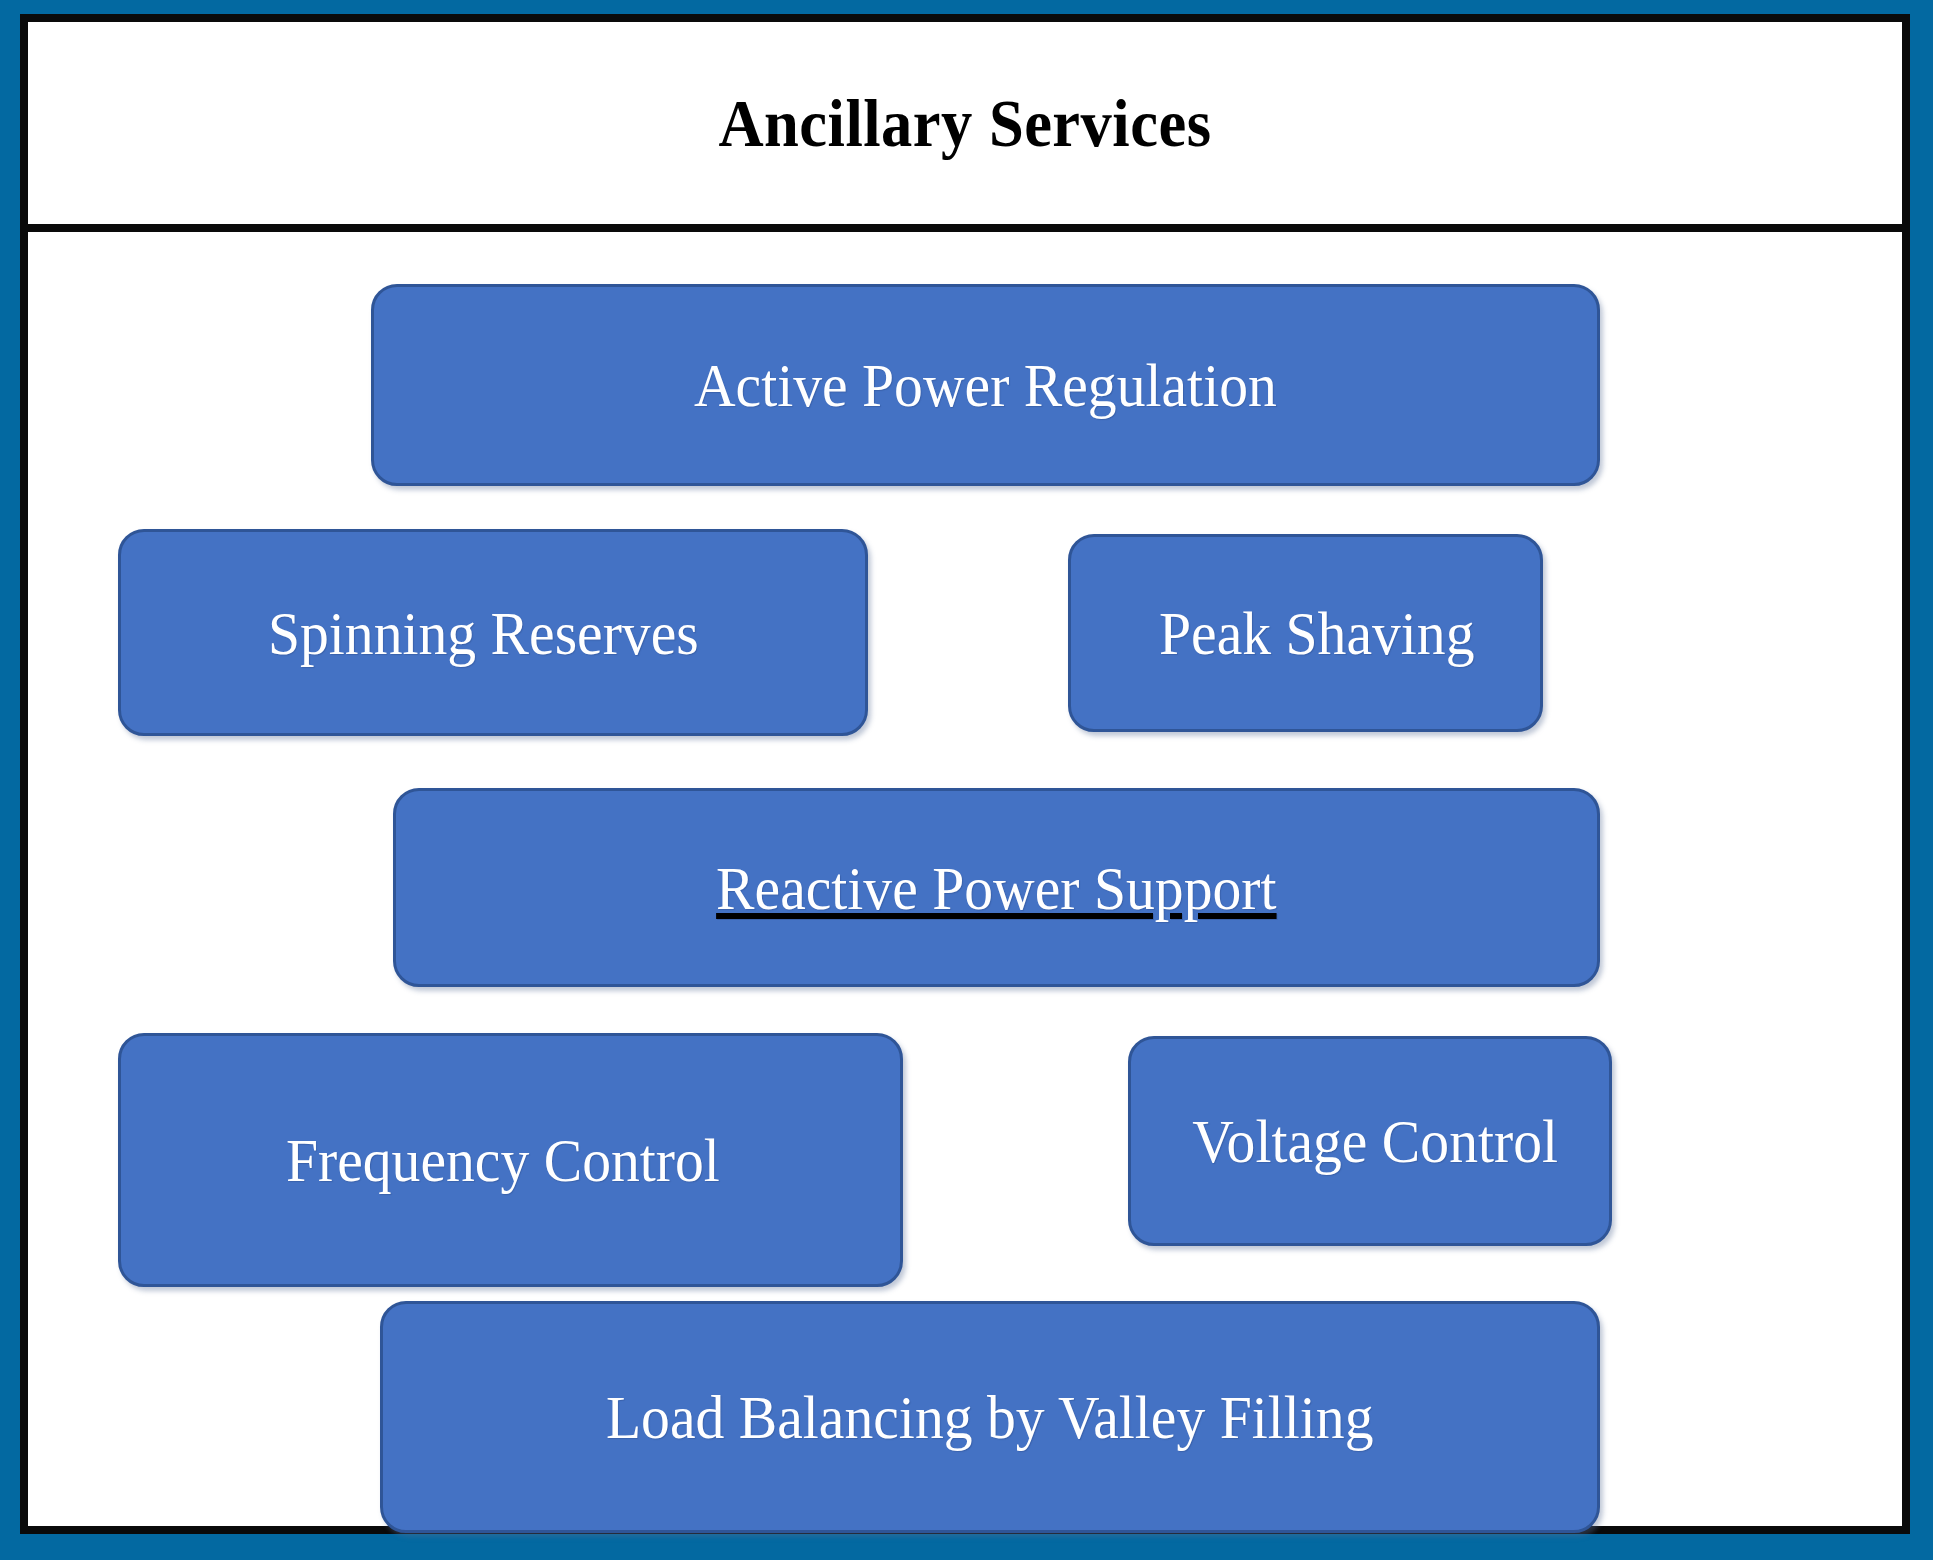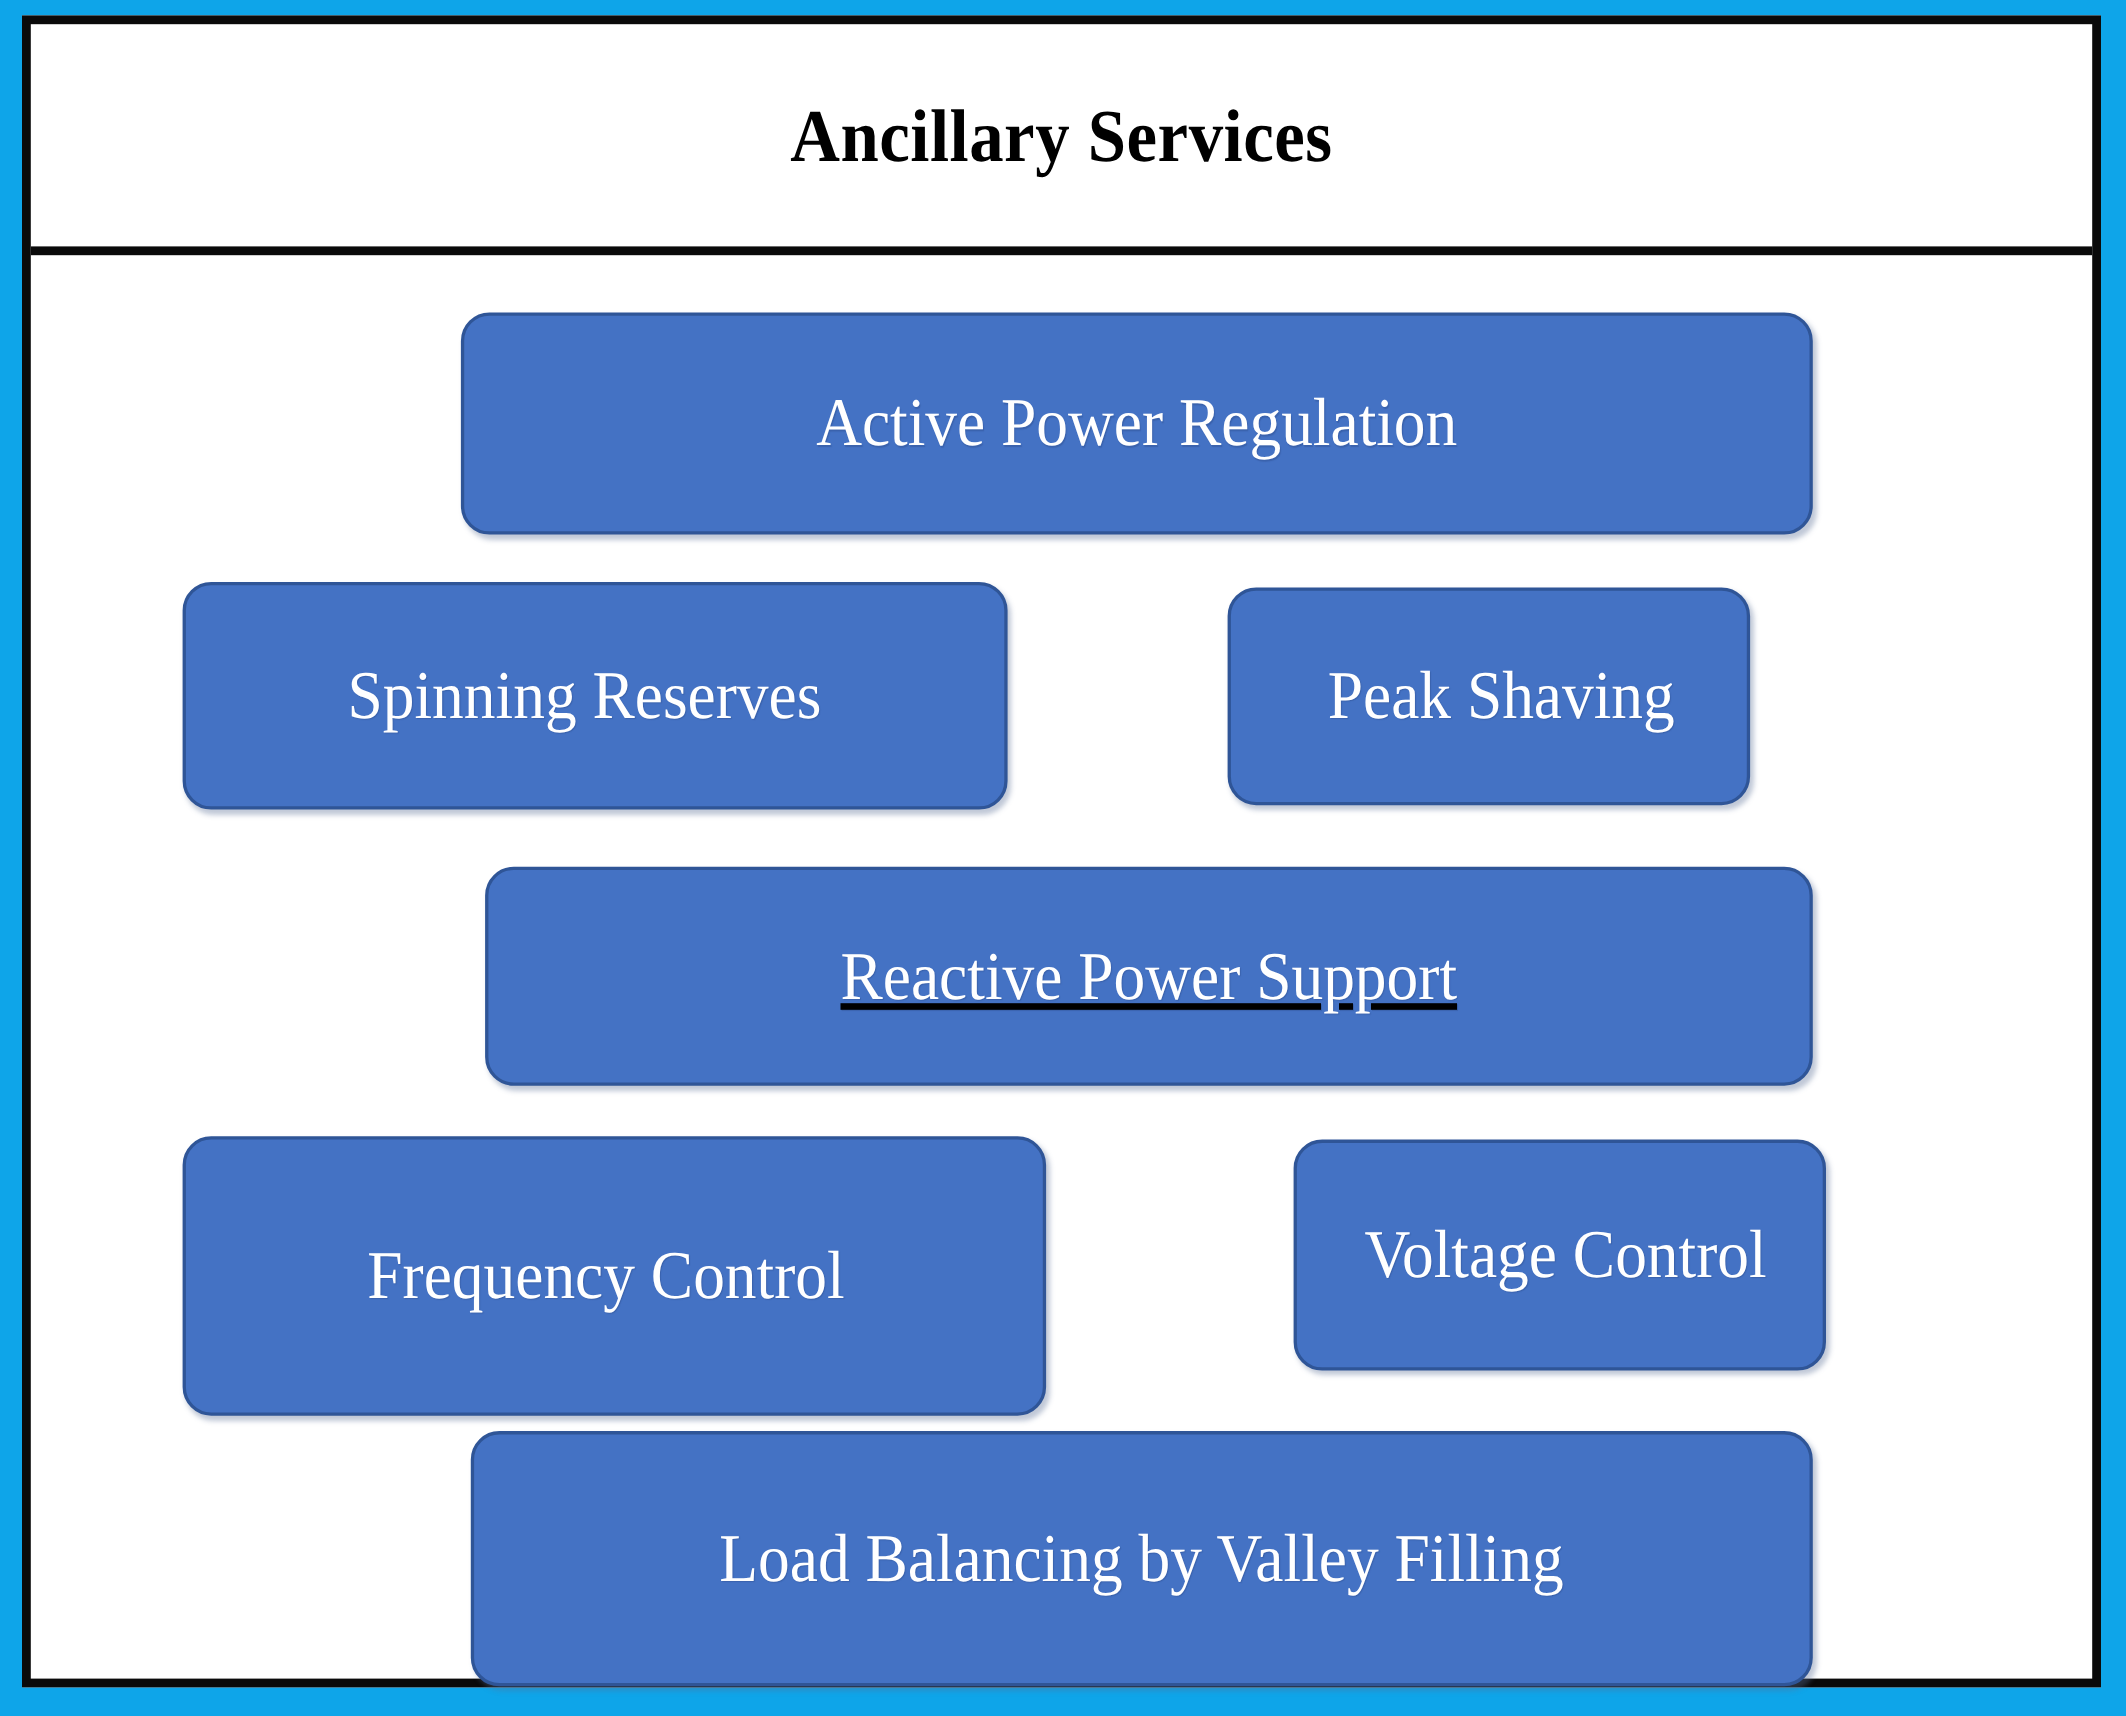--- a/index.html
+++ b/index.html
@@ -11,21 +11,21 @@
     width: 1933px;
     height: 1560px;
     font-family: "Liberation Serif", "DejaVu Serif", serif;
     overflow: hidden;
   }
 
   #stage {
     position: relative;
     width: 1933px;
     height: 1560px;
-    background: #0ea5e9;
+    background: #0369a1;
   }
 
   
   .frame {
     position: absolute;
     left: 20px;
     top: 14px;
     width: 1890px;
     height: 1520px;
     border: 8px solid #0a0a0a;
@@ -56,21 +56,20 @@
     white-space: nowrap;
   }
 
   
   .frame-body {
     position: absolute;
     left: 0;
     top: 210px;
     right: 0;
     bottom: 0;
-    margin-left: 48px;
   }
 
   
   .node {
     position: absolute;
     box-sizing: border-box;
     background: #4472c4;
     border: 3px solid #2f5597;
     border-radius: 26px;
     box-shadow: 3px 4px 5px rgba(90, 110, 150, 0.38);

